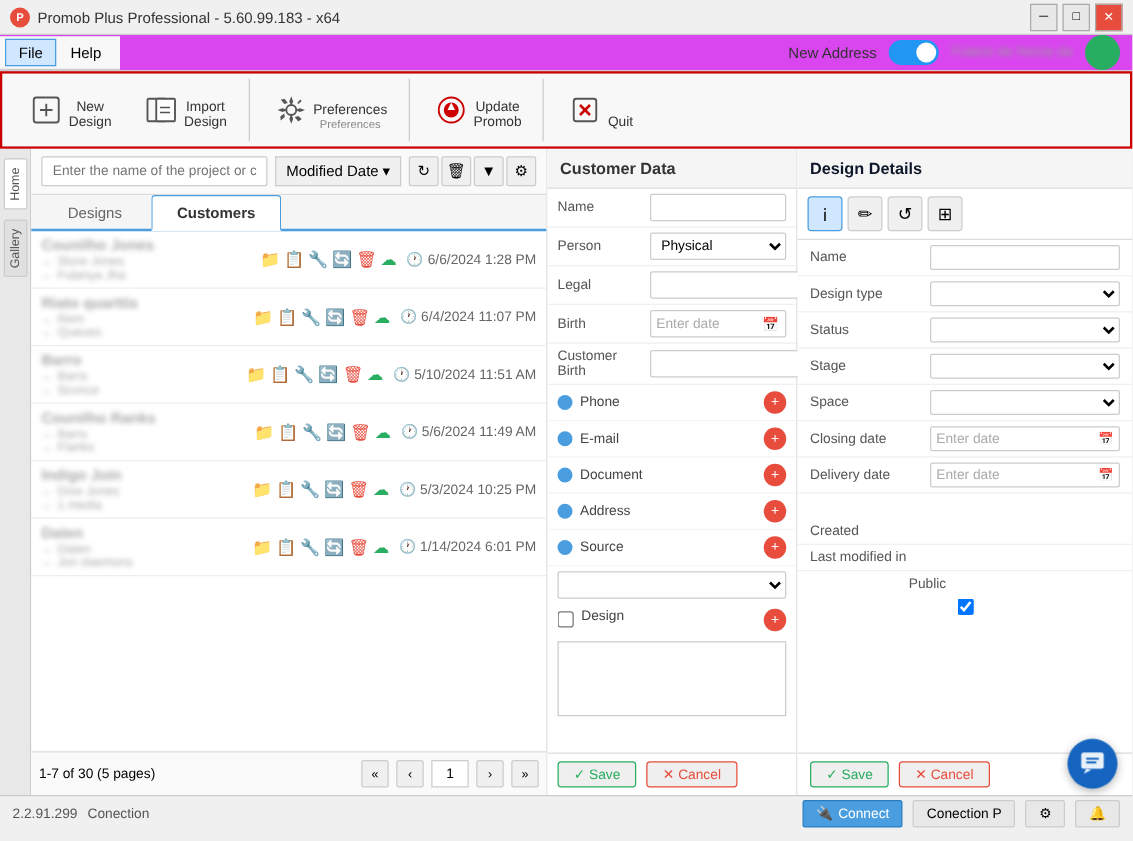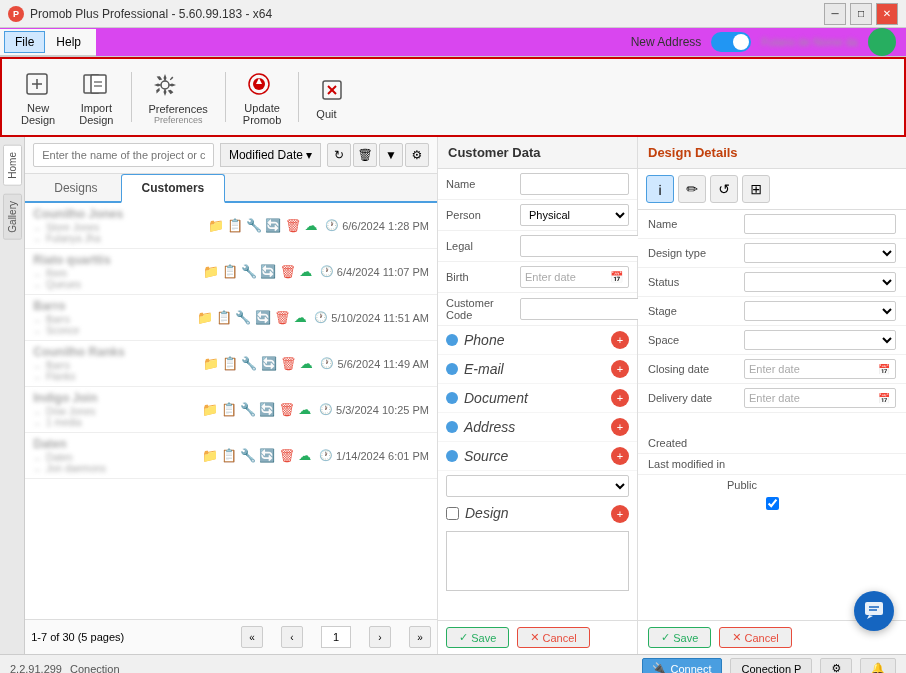--- a/index.html
+++ b/index.html
@@ -10,21 +10,21 @@
     .title-bar-left { display: flex; align-items: center; gap: 6px; }
     .title-bar-icon { width: 16px; height: 16px; background: #e74c3c; border-radius: 50%; display: flex; align-items: center; justify-content: center; }
     .title-bar-controls { display: flex; gap: 4px; }
     .title-bar-btn { width: 22px; height: 22px; border: 1px solid #aaa; background: #e8e8e8; cursor: pointer; display: flex; align-items: center; justify-content: center; font-size: 10px; }
     .title-bar-btn.close { background: #e74c3c; color: white; }
 
     
     .menu-bar { display: flex; gap: 0; padding: 2px 4px; background: #f8f8f8; border-bottom: 1px solid #ccc; }
     .menu-item { padding: 3px 10px; cursor: pointer; font-size: 12px; border: 1px solid transparent; }
     .menu-item.active { background: #d0e8ff; border: 1px solid #4a9ee0; }
-    .toolbar-btn { display: flex; flex-direction: column; align-items: flex-start; padding: 4px 10px; cursor: pointer; min-width: 55px; border: 1px solid transparent; border-radius: 3px; gap: 2px; }
+    .toolbar-btn { display: flex; align-items: flex-end; padding: 4px 10px; cursor: pointer; min-width: 55px; border: 1px solid transparent; border-radius: 3px; gap: 2px; }
     .toolbar-icon { width: 32px; height: 32px; display: flex; align-items: center; justify-content: center; font-size: 20px; }
     .toolbar-label { font-size: 11px; text-align: center; color: #333; }
     .toolbar-divider { width: 1px; height: 50px; background: #ccc; margin: 0 4px; }
     .toggle-switch { width: 40px; height: 20px; background: #2196F3; border-radius: 10px; position: relative; cursor: pointer; }
     .toggle-switch::after { content: ''; position: absolute; width: 16px; height: 16px; background: white; border-radius: 50%; top: 2px; right: 2px; }
     .user-avatar { width: 28px; height: 28px; background: #27ae60; border-radius: 50%; }
 
     
     .left-sidebar { width: 28px; background: #e8e8e8; border-right: 1px solid #ccc; display: flex; flex-direction: column; align-items: center; padding-top: 8px; gap: 4px; }
     .sidebar-tab { writing-mode: vertical-rl; transform: rotate(180deg); padding: 8px 4px; cursor: pointer; font-size: 11px; color: #555; background: #e0e0e0; border: 1px solid #ccc; border-radius: 2px; }
@@ -54,44 +54,44 @@
     .list-item-icons { display: flex; gap: 3px; align-items: center; }
     .item-icon { font-size: 13px; cursor: pointer; }
     .item-icon.folder { color: #f0a030; }
     .item-icon.copy { color: #666; }
     .item-icon.edit { color: #4a9ee0; }
     .item-icon.sync { color: #27ae60; }
     .item-icon.delete { color: #e74c3c; }
     .item-icon.cloud { color: #27ae60; }
 
     
-    .pagination { display: flex; align-items: center; justify-content: center; padding: 6px; border-top: 1px solid #ddd; gap: 18px; font-size: 11px; background: #fafafa; }
+    .pagination { display: flex; align-items: center; justify-content: center; padding: 6px; border-top: 1px solid #ddd; gap: 6px; font-size: 11px; background: #fafafa; }
     .page-btn { width: 22px; height: 22px; border: 1px solid #ccc; background: #f0f0f0; cursor: pointer; display: flex; align-items: center; justify-content: center; font-size: 10px; border-radius: 2px; }
     .page-input { width: 30px; height: 22px; border: 1px solid #ccc; text-align: center; font-size: 11px; }
     .customer-panel { width: 200px; border-right: 1px solid #ddd; background: #fff; display: flex; flex-direction: column; }
     .panel-title { font-size: 13px; font-weight: bold; padding: 8px 10px; border-bottom: 1px solid #ddd; background: #f5f5f5; color: #333; }
     .form-row { display: flex; align-items: center; padding: 4px 8px; gap: 4px; border-bottom: 1px solid #f0f0f0; }
     .form-label { font-size: 11px; color: #555; width: 70px; flex-shrink: 0; }
     .form-input { flex: 1; height: 22px; border: 1px solid #ccc; padding: 2px 6px; font-size: 11px; border-radius: 2px; }
     .form-select { flex: 1; height: 22px; border: 1px solid #ccc; padding: 2px 4px; font-size: 11px; border-radius: 2px; background: #fff; }
     .field-row { display: flex; align-items: center; padding: 5px 8px; gap: 6px; border-bottom: 1px solid #f5f5f5; }
     .field-icon { width: 12px; height: 12px; border-radius: 50%; background: #ccc; flex-shrink: 0; }
     .field-icon.active { background: #4a9ee0; }
-    .field-label { font-size: 14px; color: #444; flex: 1; font-style: italic; }
+    .field-label { font-size: 11px; color: #444; flex: 1; }
     .field-add { width: 18px; height: 18px; border-radius: 50%; background: #e74c3c; color: white; display: flex; align-items: center; justify-content: center; font-size: 11px; cursor: pointer; }
     .notes-area { margin: 4px 8px; border: 1px solid #ccc; height: 60px; resize: none; font-size: 11px; padding: 4px; width: calc(100% - 16px); }
     .notes-row { display: flex; align-items: flex-start; padding: 4px 8px; gap: 6px; }
     .form-actions { display: flex; gap: 8px; padding: 6px 8px; border-top: 1px solid #ddd; margin-top: auto; }
     .action-btn { padding: 3px 12px; border: 1px solid #ccc; border-radius: 3px; cursor: pointer; font-size: 11px; display: flex; align-items: center; gap: 3px; }
     .action-btn.save { color: #27ae60; border-color: #27ae60; }
     .action-btn.cancel { color: #e74c3c; border-color: #e74c3c; }
 
     
     .design-panel { flex: 1; background: #fff; display: flex; flex-direction: column; }
-    .design-panel-title { font-size: 13px; font-weight: bold; padding: 8px 10px; border-bottom: 1px solid #ddd; background: #f5f5f5; color: #c2410c; }
+    .design-panel-title { font-size: 13px; font-weight: bold; padding: 8px 10px; border-bottom: 1px solid #ddd; background: #f5f5f5; color: #0f172a; }
     .design-toolbar { display: flex; gap: 4px; padding: 6px 8px; border-bottom: 1px solid #ddd; }
     .design-tool-btn { width: 28px; height: 28px; border: 1px solid #ccc; background: #f0f0f0; cursor: pointer; display: flex; align-items: center; justify-content: center; font-size: 14px; border-radius: 3px; }
     .design-tool-btn.active { background: #d0e8ff; border-color: #4a9ee0; }
     .info-section-title { font-size: 12px; font-weight: bold; padding: 6px 10px; color: #333; }
     .info-row { display: flex; align-items: center; padding: 4px 10px; gap: 6px; border-bottom: 1px solid #f0f0f0; }
     .info-label { font-size: 11px; color: #555; width: 90px; flex-shrink: 0; }
     .info-input { flex: 1; height: 20px; border: 1px solid #ccc; padding: 1px 4px; font-size: 11px; border-radius: 2px; }
     .info-select { flex: 1; height: 20px; border: 1px solid #ccc; font-size: 11px; border-radius: 2px; background: #fff; }
     .info-date { flex: 1; height: 20px; border: 1px solid #ccc; padding: 1px 4px; font-size: 11px; border-radius: 2px; display: flex; align-items: center; justify-content: space-between; color: #aaa; }
     .checkbox-row { display: flex; align-items: center; padding: 4px 10px; gap: 6px; flex-direction: column; }
@@ -396,21 +396,21 @@
       <input class="form-input" style="">
     </div>
     <div class="form-row">
       <span class="form-label">Birth</span>
       <div style="flex:1; display:flex; align-items:center; border:1px solid #ccc; border-radius:2px; height:22px; padding: 0 4px; color:#aaa; font-size:11px; background:#fff; gap:4px;">
         <span style="flex:1;color:#aaa;">Enter date</span>
         <span style="cursor:pointer;color:#666;">📅</span>
       </div>
     </div>
     <div class="form-row">
-      <span class="form-label">Customer Code</span>
+      <span class="form-label">Customer Birth</span>
       <input class="form-input" style="">
     </div>
 
     <div class="field-row">
       <div class="field-icon active"></div>
       <span class="field-label">Phone</span>
       <div class="field-add">+</div>
     </div>
 
     <div class="field-row">

